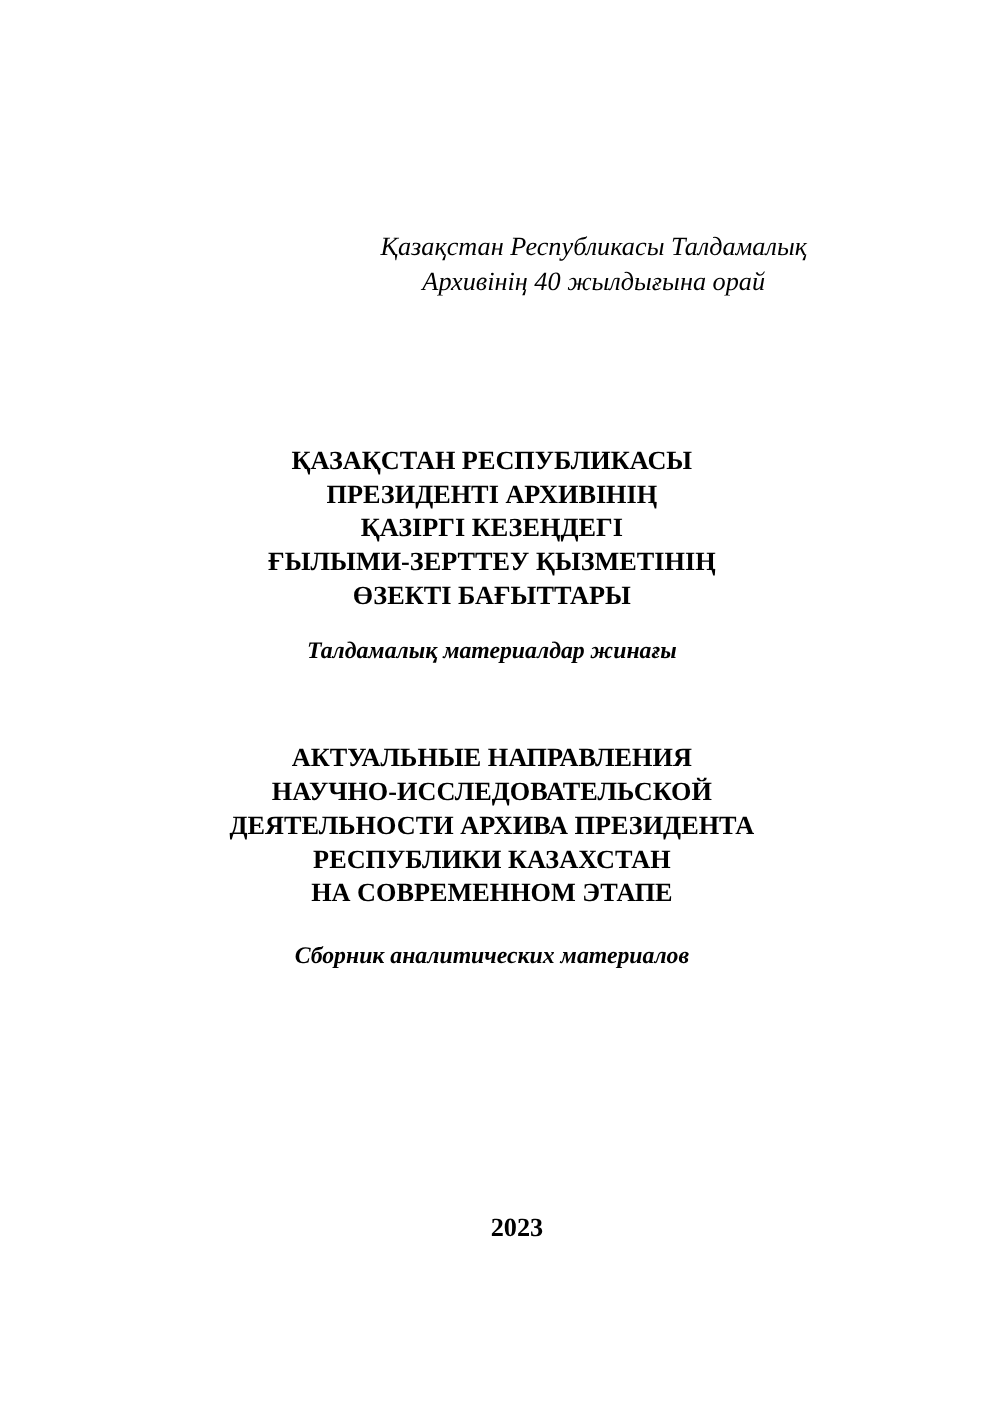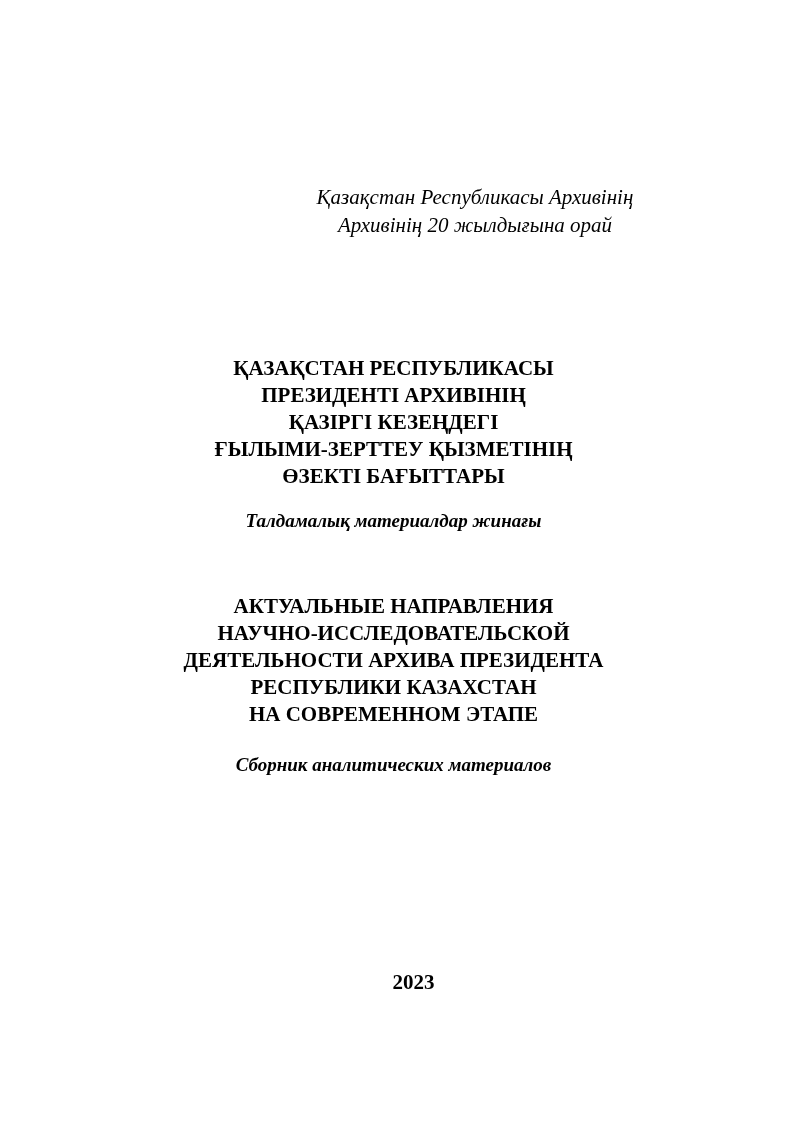--- a/index.html
+++ b/index.html
@@ -71,22 +71,22 @@
       font-size: 21px;
       line-height: 26px;
     }
   </style>
 </head>
 <body>
 
 <div class="page">
 
   <div class="dedication">
-    <div>Қазақстан Республикасы Архивінің</div>
-    <div>Архивінің 20 жылдығына орай</div>
+    <div>Қазақстан Республикасы Талдамалық</div>
+    <div>Архивінің 40 жылдығына орай</div>
   </div>
 
   <div class="block title kz-title">
     <div>ҚАЗАҚСТАН РЕСПУБЛИКАСЫ</div>
     <div>ПРЕЗИДЕНТІ АРХИВІНІҢ</div>
     <div>ҚАЗІРГІ КЕЗЕҢДЕГІ</div>
     <div>ҒЫЛЫМИ-ЗЕРТТЕУ ҚЫЗМЕТІНІҢ</div>
     <div>ӨЗЕКТІ БАҒЫТТАРЫ</div>
   </div>
 

